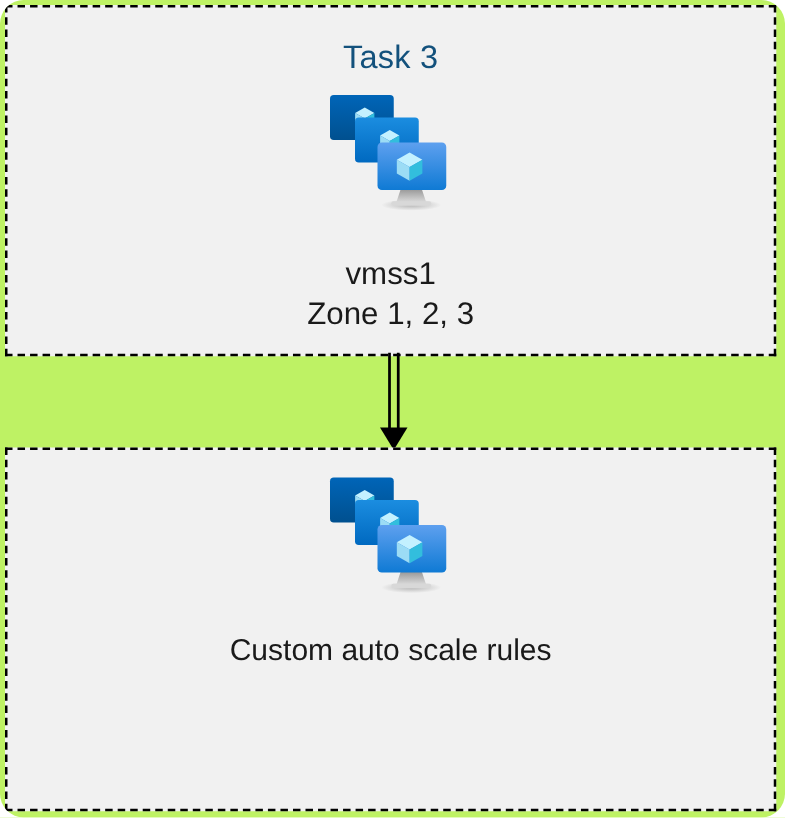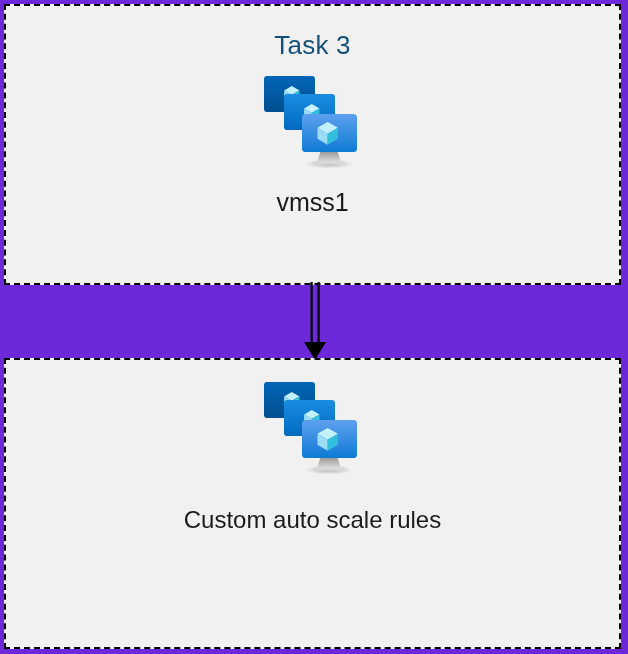--- a/index.html
+++ b/index.html
@@ -7,22 +7,23 @@
     padding: 0;
     background: #ffffff;
   }
   body {
     font-family: "Liberation Sans", sans-serif;
   }
   #canvas {
     position: relative;
     width: 628px;
     height: 654px;
-    background: #6d28d9;
+    background: #bef264;
     overflow: hidden;
+    border-radius: 19px;
   }
 
   
   .task-panel {
     position: absolute;
     background: #f1f1f1;
     border: 2px dashed #000000;
     box-sizing: border-box;
     display: flex;
     flex-direction: column;
@@ -63,21 +64,21 @@
 
   
   .caption {
     color: #1a1a1a;
     font-size: 25px;
     line-height: 32px;
     text-align: center;
     font-weight: 400;
   }
   #caption-vmss {
-    margin-top: 10px;
+    margin-top: 26px;
   }
   #caption-autoscale {
     margin-top: 22px;
     font-size: 24px;
   }
 
   
   #connector {
     position: absolute;
     left: 296px;
@@ -144,20 +145,21 @@
         <g transform="translate(58,50) scale(0.73)">
           <polygon points="16,0 30,8 16,16 2,8" fill="#c3f1ff"></polygon>
           <polygon points="2,8 16,16 16,31 2,23" fill="#9cdcf5"></polygon>
           <polygon points="30,8 16,16 16,31 30,23" fill="#32bedd"></polygon>
         </g>
       </svg>
     </div>
 
     <div class="caption" id="caption-vmss">
       <div>vmss1</div>
+      <div>Zone 1, 2, 3</div>
     </div>
   </div>
 
   <div id="connector">
     <svg width="40" height="80" viewBox="0 0 40 80" xmlns="http://www.w3.org/2000/svg">
 
       <rect x="14.5" y="0" width="2.2" height="62" fill="#000000"></rect>
       <rect x="21.5" y="0" width="2.2" height="62" fill="#000000"></rect>
 
       <polygon points="8,60 30,60 19,78" fill="#000000"></polygon>

